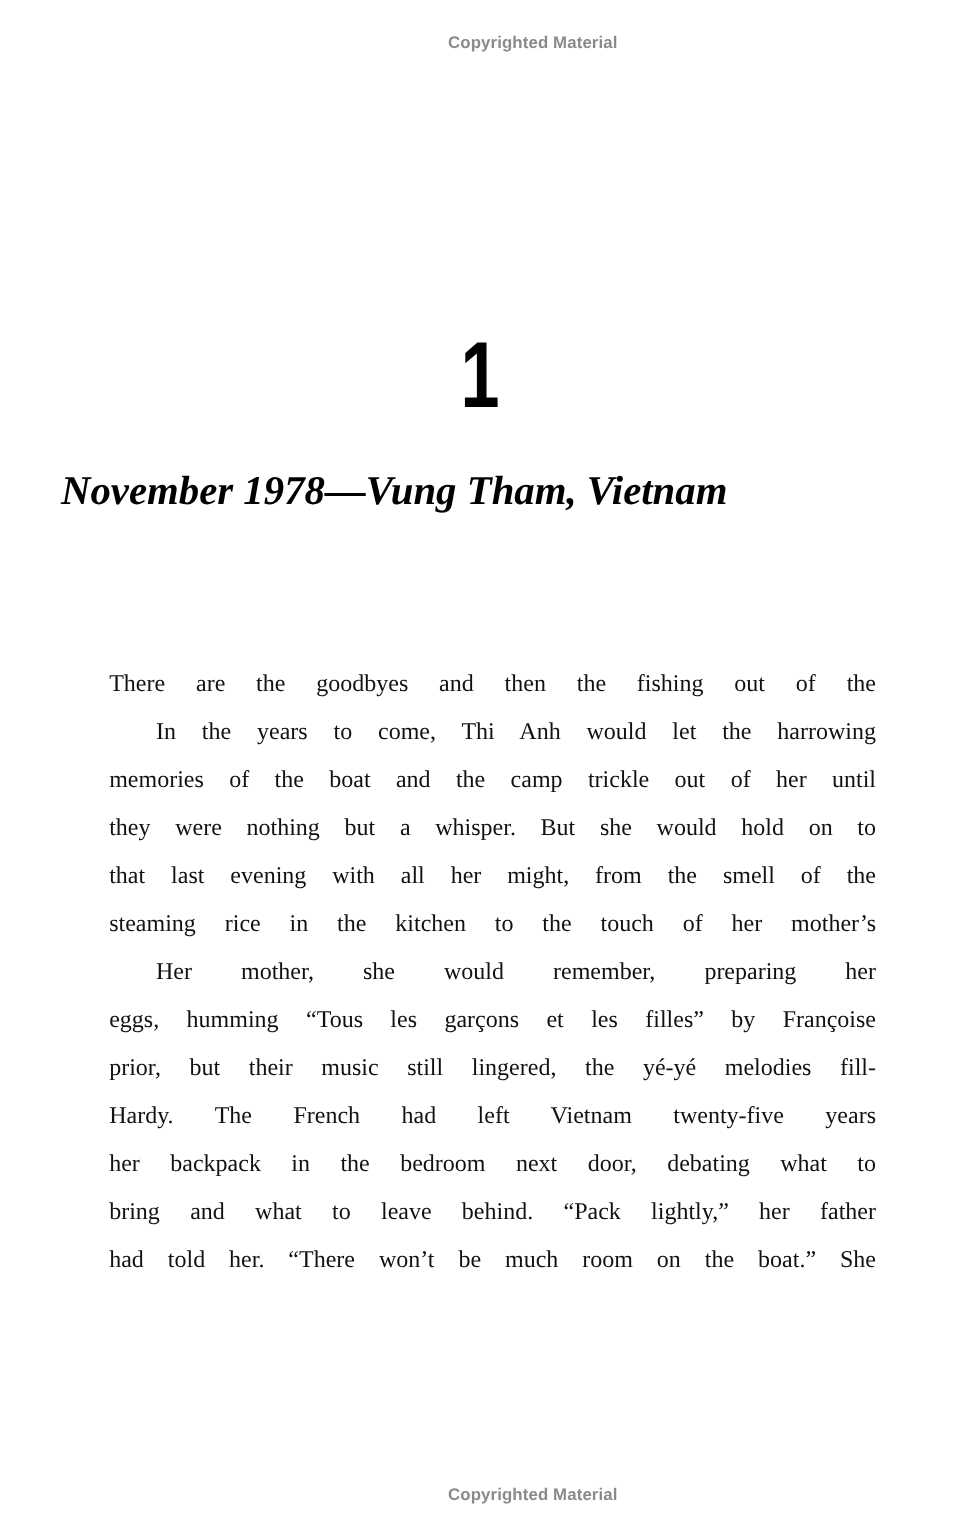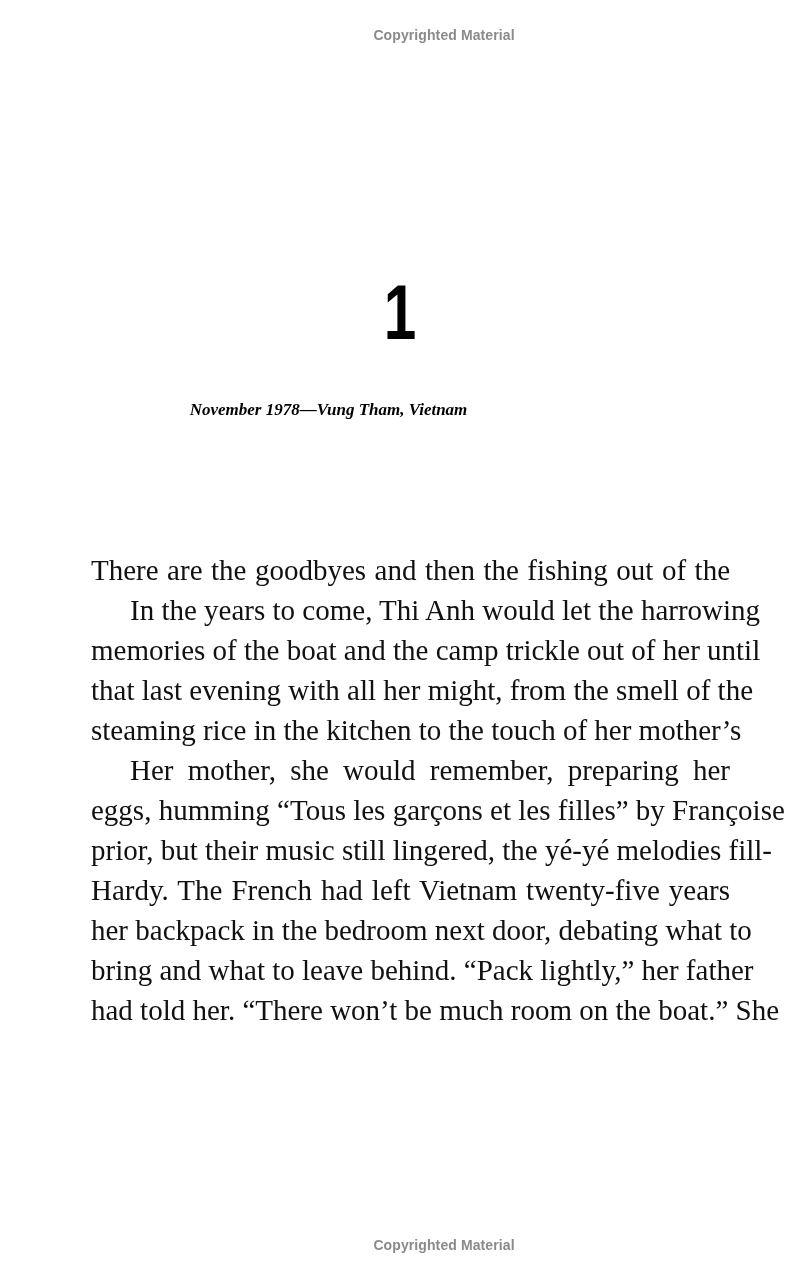--- a/index.html
+++ b/index.html
@@ -45,34 +45,34 @@
     }
     .chapter-subtitle {
       position: absolute;
       top: 392px;
       left: 0;
       width: 657px;
       text-align: center;
       font-family: "Liberation Serif", "DejaVu Serif", serif;
       font-style: italic;
       font-weight: bold;
-      font-size: 17px;
+      font-size: 34px;
       line-height: 36px;
       color: #000000;
     }
 
     .body-text {
       position: absolute;
       top: 550px;
       left: 91px;
       width: 639px;
     }
     .line {
       display: block;
-      font-size: 29px;
+      font-size: 20px;
       line-height: 40px;
       height: 40px;
       white-space: nowrap;
       text-align: justify;
       text-align-last: justify;
       color: #111111;
     }
     .line.last {
       text-align-last: left;
     }
@@ -91,20 +91,21 @@
 
 <div class="body-text">
 
   <div>
     <span class="line">There are the goodbyes and then the fishing out of the</span>
   </div>
 
   <div>
     <span class="line indent">In the years to come, Thi Anh would let the harrowing</span>
     <span class="line">memories of the boat and the camp trickle out of her until</span>
+    <span class="line">they were nothing but a whisper. But she would hold on to</span>
     <span class="line">that last evening with all her might, from the smell of the</span>
     <span class="line">steaming rice in the kitchen to the touch of her mother’s</span>
   </div>
 
   <div>
     <span class="line indent">Her mother, she would remember, preparing her</span>
     <span class="line">eggs, humming “Tous les garçons et les filles” by Françoise</span>
     <span class="line">prior, but their music still lingered, the yé-yé melodies fill-</span>
     <span class="line">Hardy. The French had left Vietnam twenty-five years</span>
     <span class="line">her backpack in the bedroom next door, debating what to</span>

